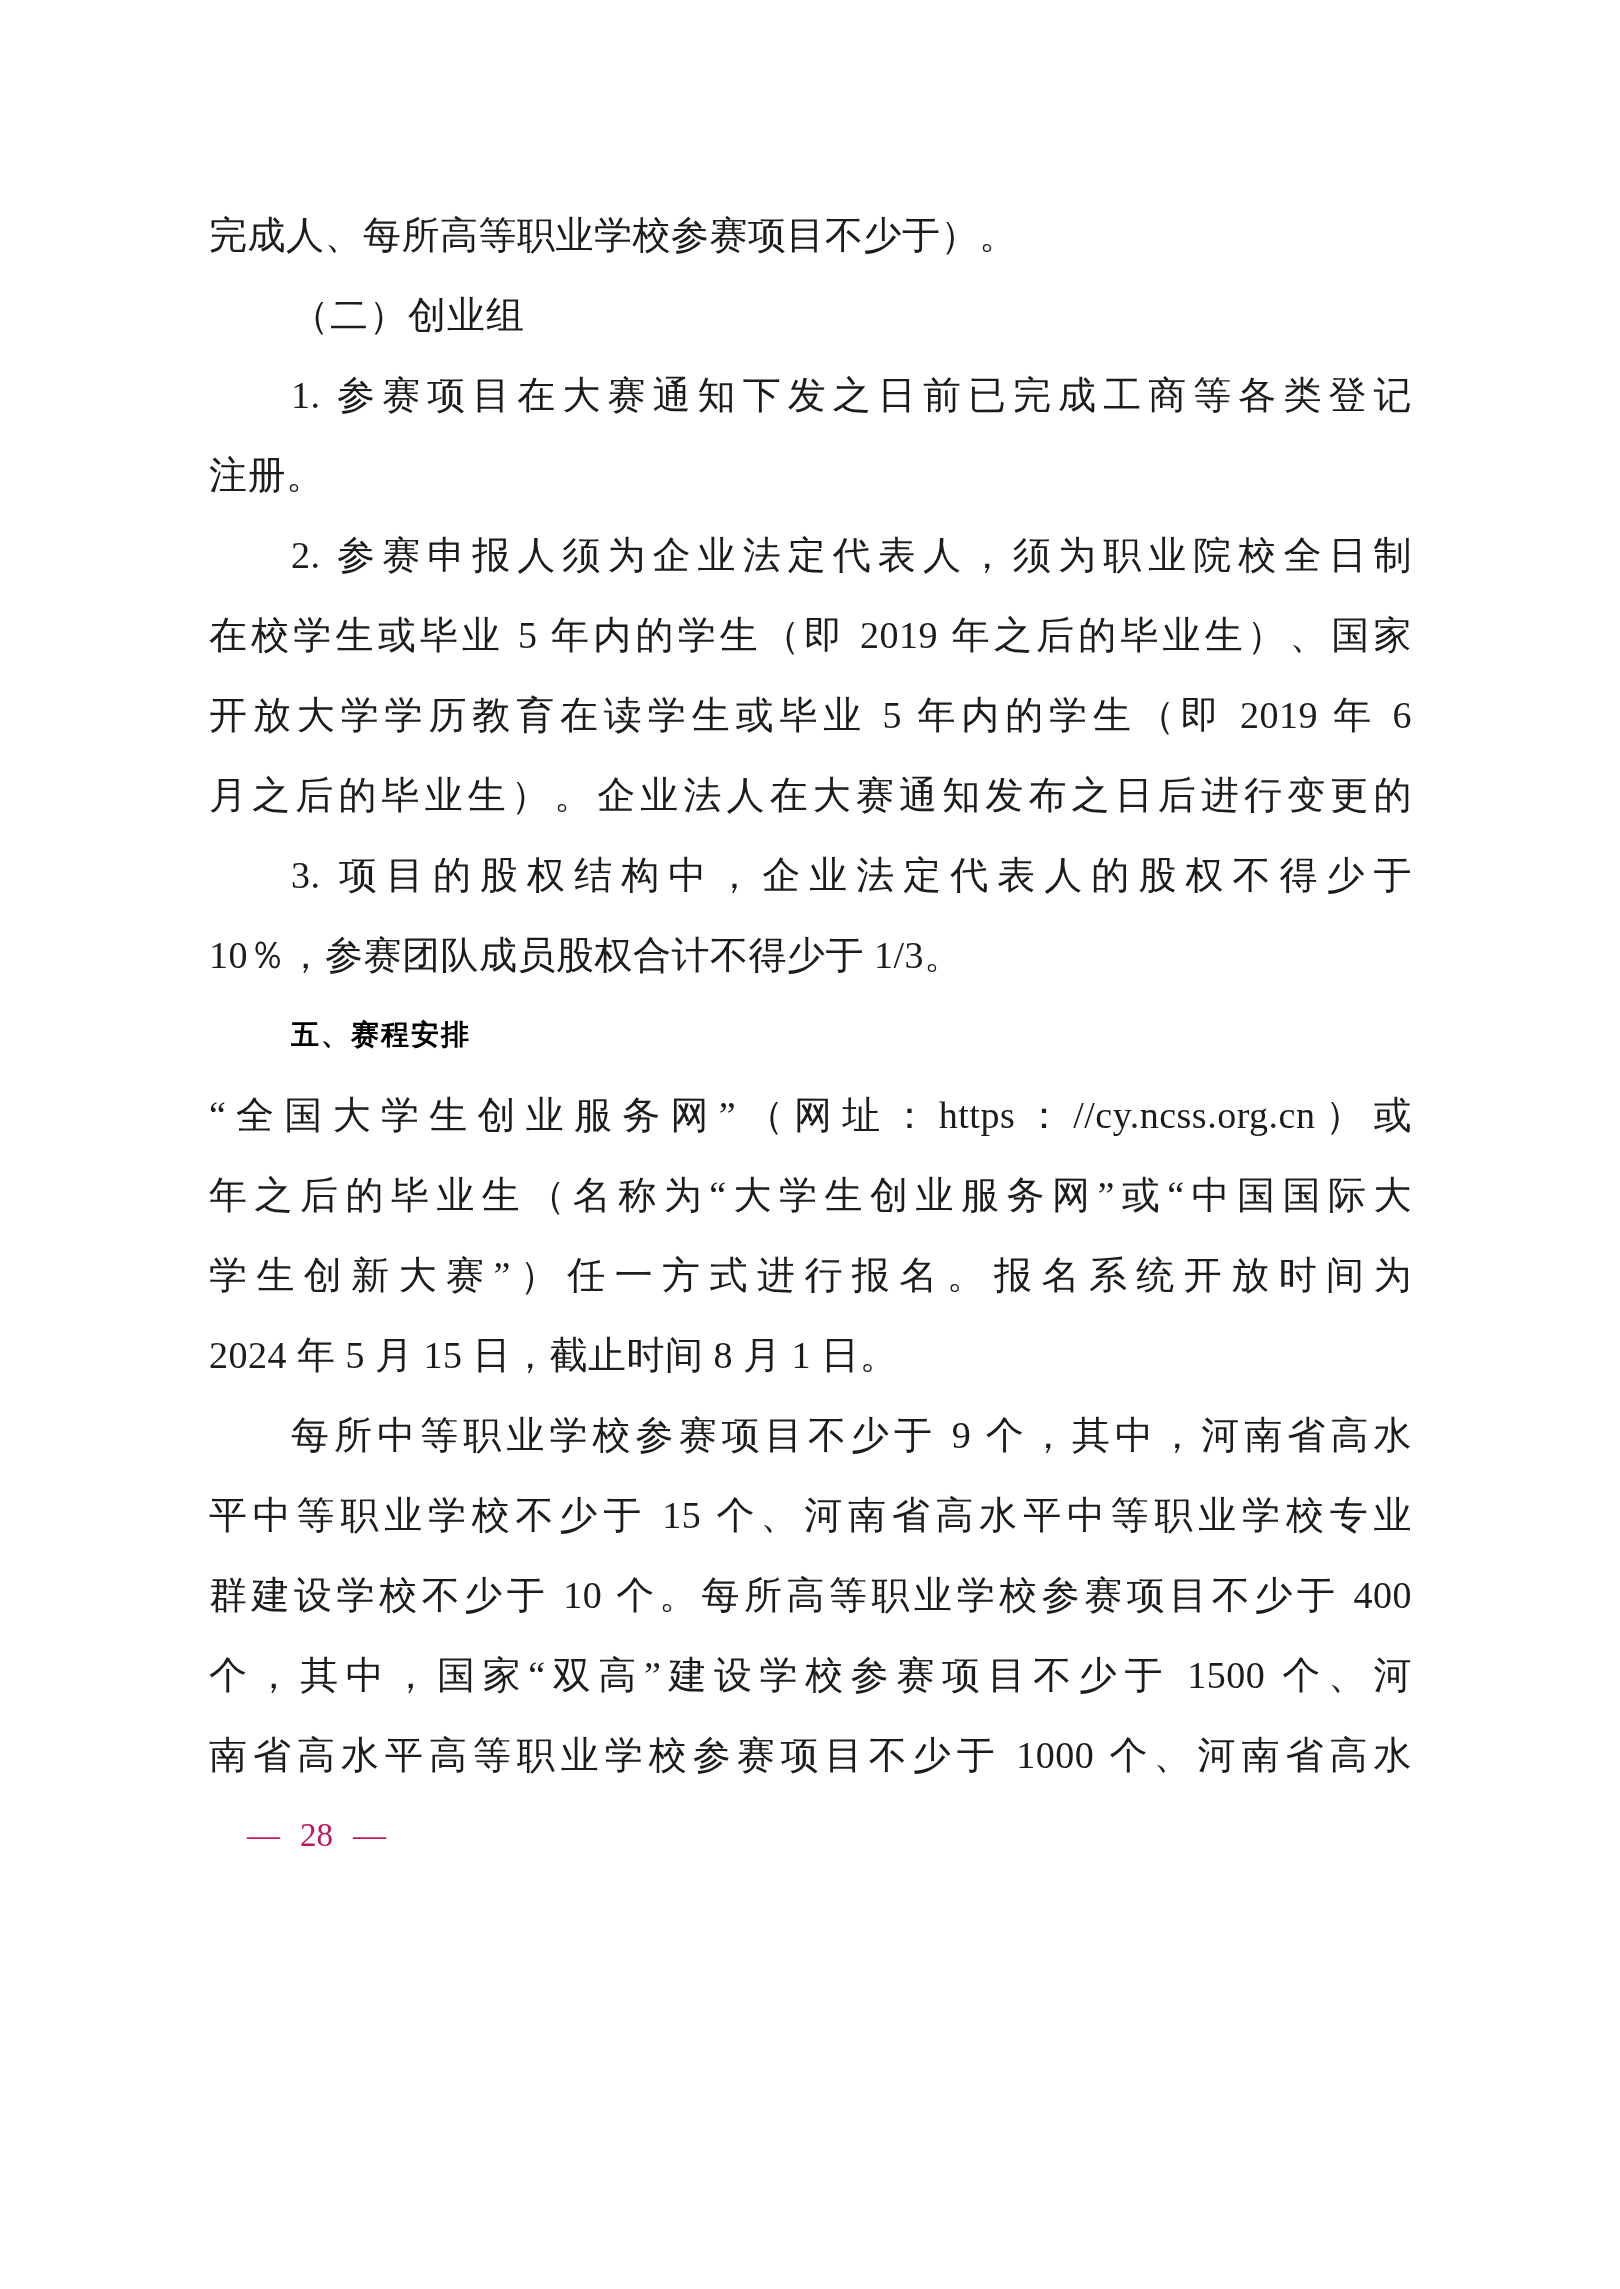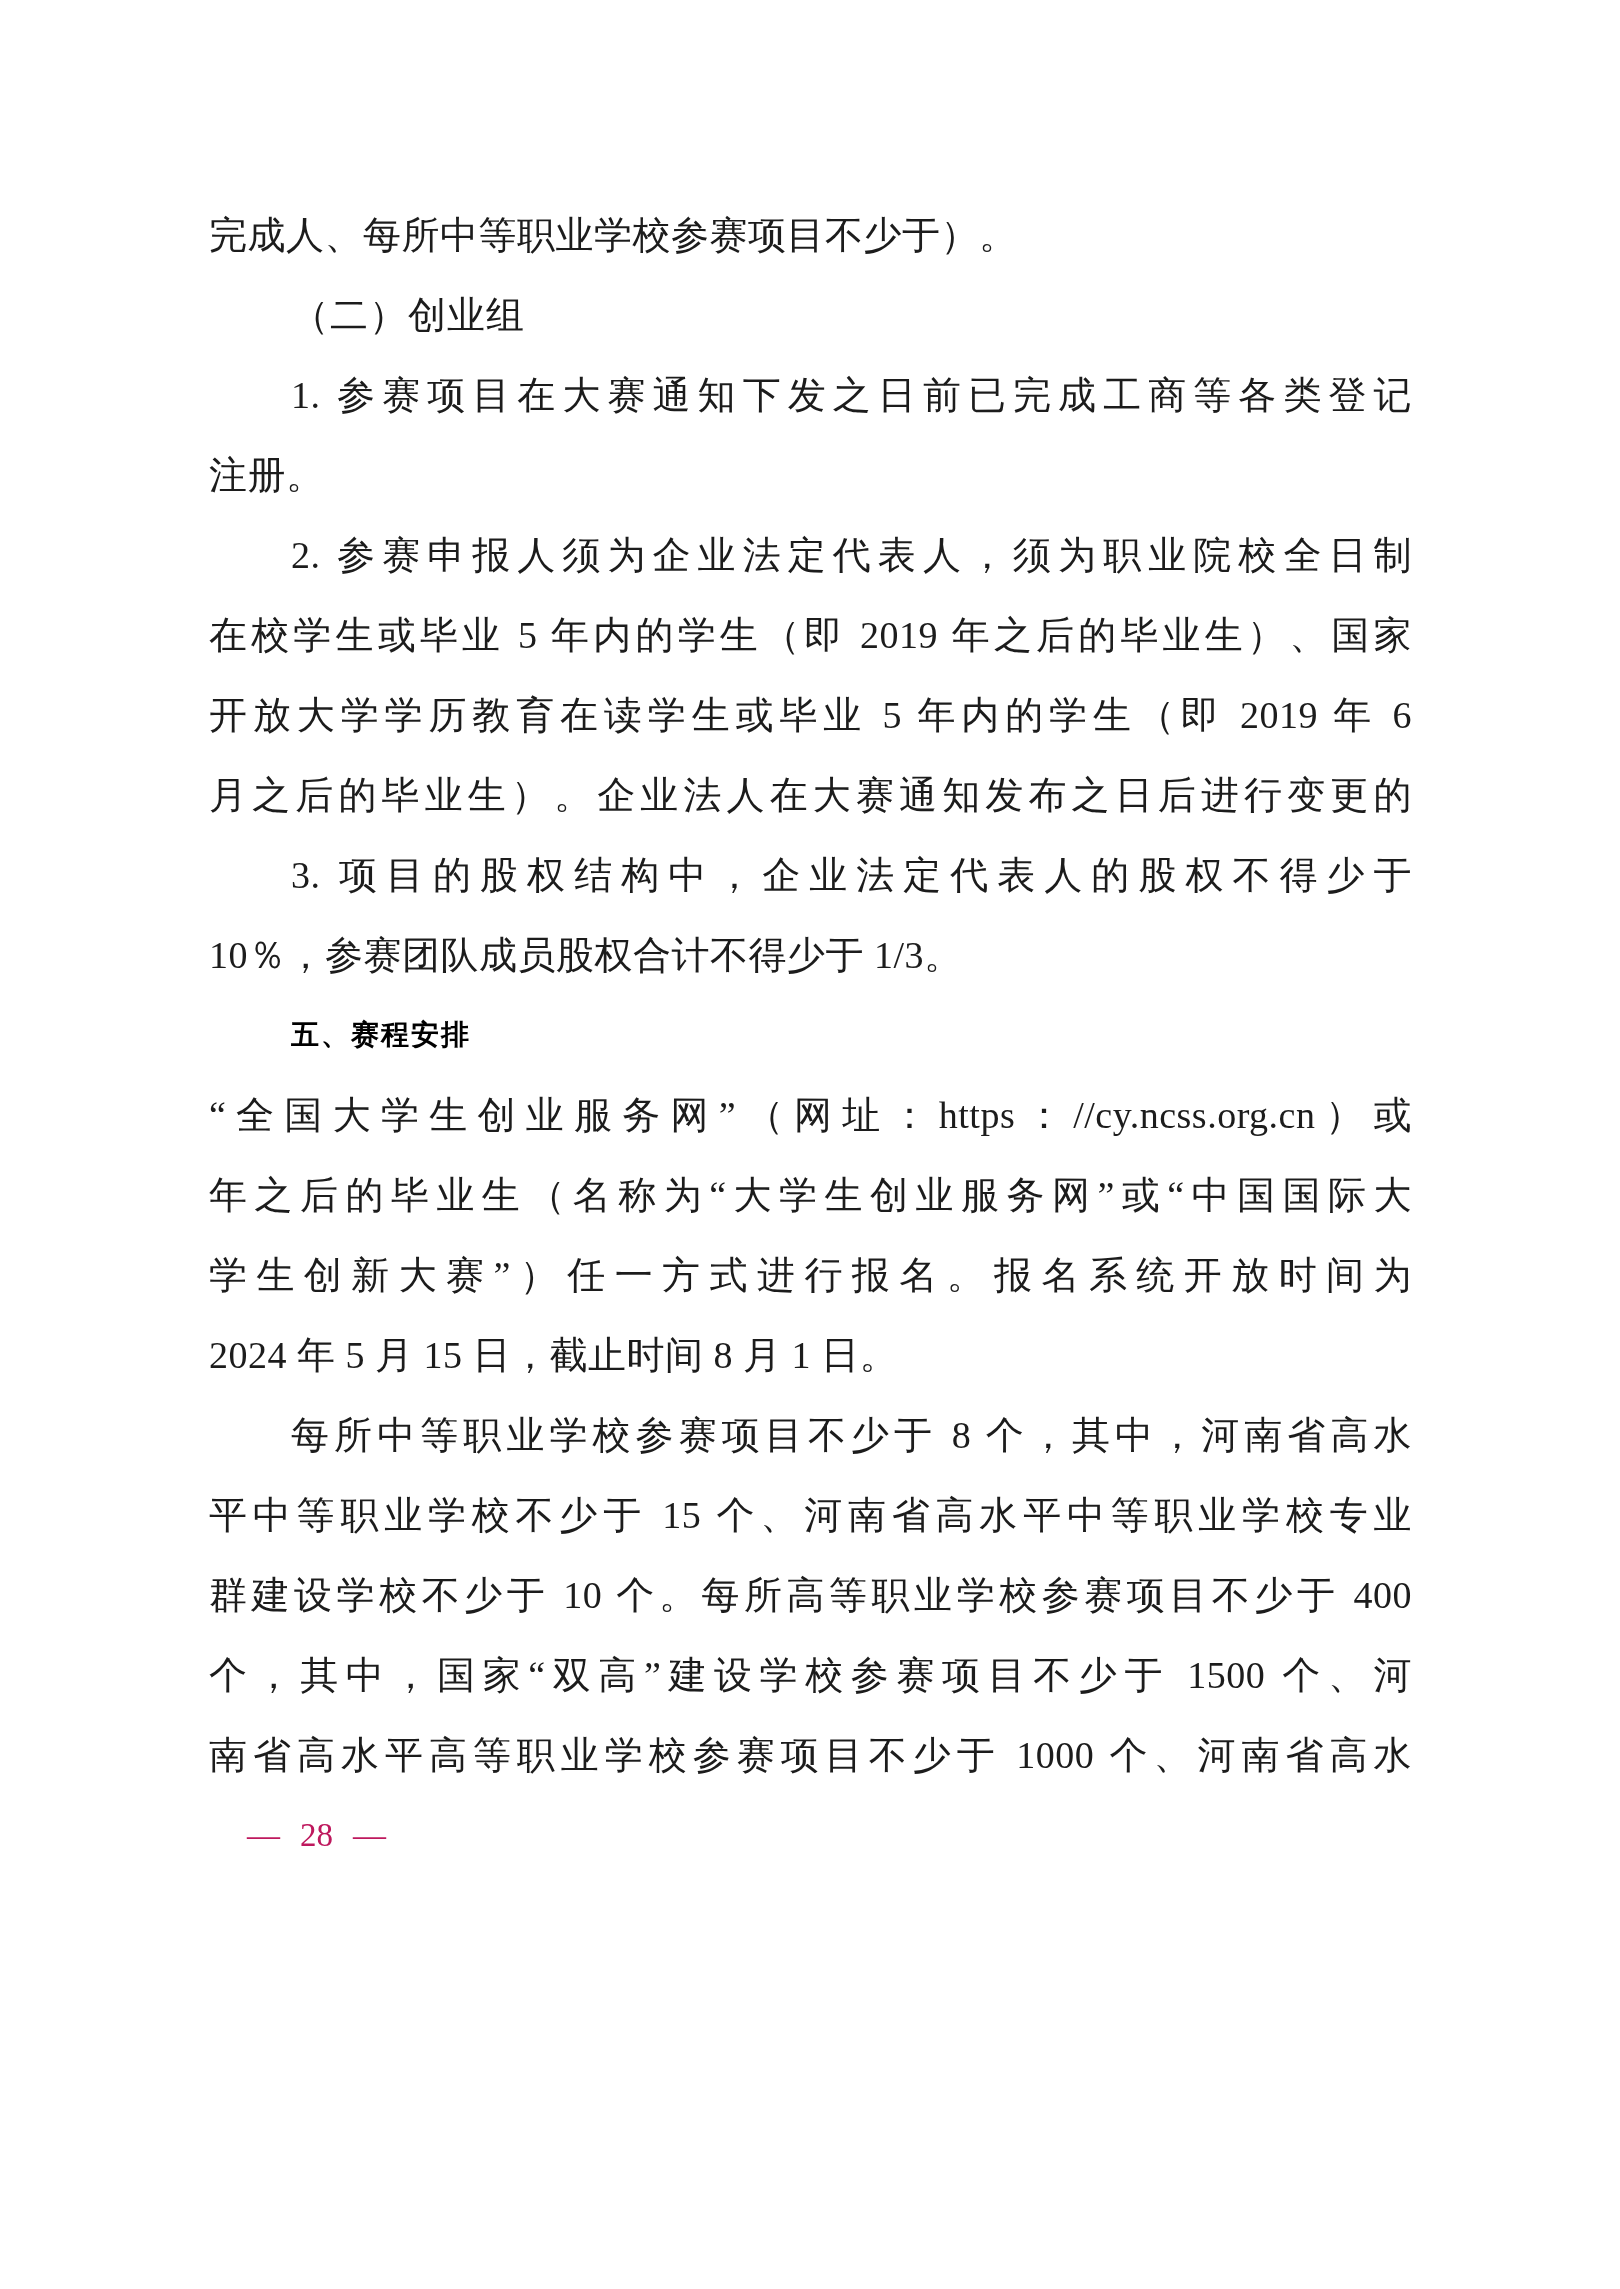--- a/index.html
+++ b/index.html
@@ -56,36 +56,36 @@
     word-spacing: 11.8px;
     text-align: left;
     color: #be185d;
   }
 </style>
 </head>
 <body>
 
 <div class="page">
   <div class="text-block">
-    <div class="line">完成人、每所中等职业学校参赛项目不少于）。</div>
+    <div class="line">完成人、每所高等职业学校参赛项目不少于）。</div>
     <div class="line indent sub-heading">（二）创业组</div>
     <div class="line indent justify">1. 参赛项目在大赛通知下发之日前已完成工商等各类登记</div>
     <div class="line">注册。</div>
     <div class="line indent justify">2. 参赛申报人须为企业法定代表人，须为职业院校全日制</div>
     <div class="line justify">在校学生或毕业 5 年内的学生（即 2019 年之后的毕业生）、国家</div>
     <div class="line justify">开放大学学历教育在读学生或毕业 5 年内的学生（即 2019 年 6</div>
     <div class="line justify">月之后的毕业生）。企业法人在大赛通知发布之日后进行变更的</div>
     <div class="line indent justify">3. 项目的股权结构中，企业法定代表人的股权不得少于</div>
     <div class="line">10％，参赛团队成员股权合计不得少于 1/3。</div>
     <div class="line indent heading">五、赛程安排</div>
     <div class="line justify">“全国大学生创业服务网”（网址：https：//cy.ncss.org.cn）或</div>
     <div class="line justify">年之后的毕业生（名称为“大学生创业服务网”或“中国国际大</div>
     <div class="line justify">学生创新大赛”）任一方式进行报名。报名系统开放时间为</div>
     <div class="line">2024 年 5 月 15 日，截止时间 8 月 1 日。</div>
-    <div class="line indent justify">每所中等职业学校参赛项目不少于 8 个，其中，河南省高水</div>
+    <div class="line indent justify">每所中等职业学校参赛项目不少于 9 个，其中，河南省高水</div>
     <div class="line justify">平中等职业学校不少于 15 个、河南省高水平中等职业学校专业</div>
     <div class="line justify">群建设学校不少于 10 个。每所高等职业学校参赛项目不少于 400</div>
     <div class="line justify">个，其中，国家“双高”建设学校参赛项目不少于 1500 个、河</div>
     <div class="line justify">南省高水平高等职业学校参赛项目不少于 1000 个、河南省高水</div>
     <div class="footer-line">— 28 —</div>
   </div>
 </div>
 
 
 </body></html>

